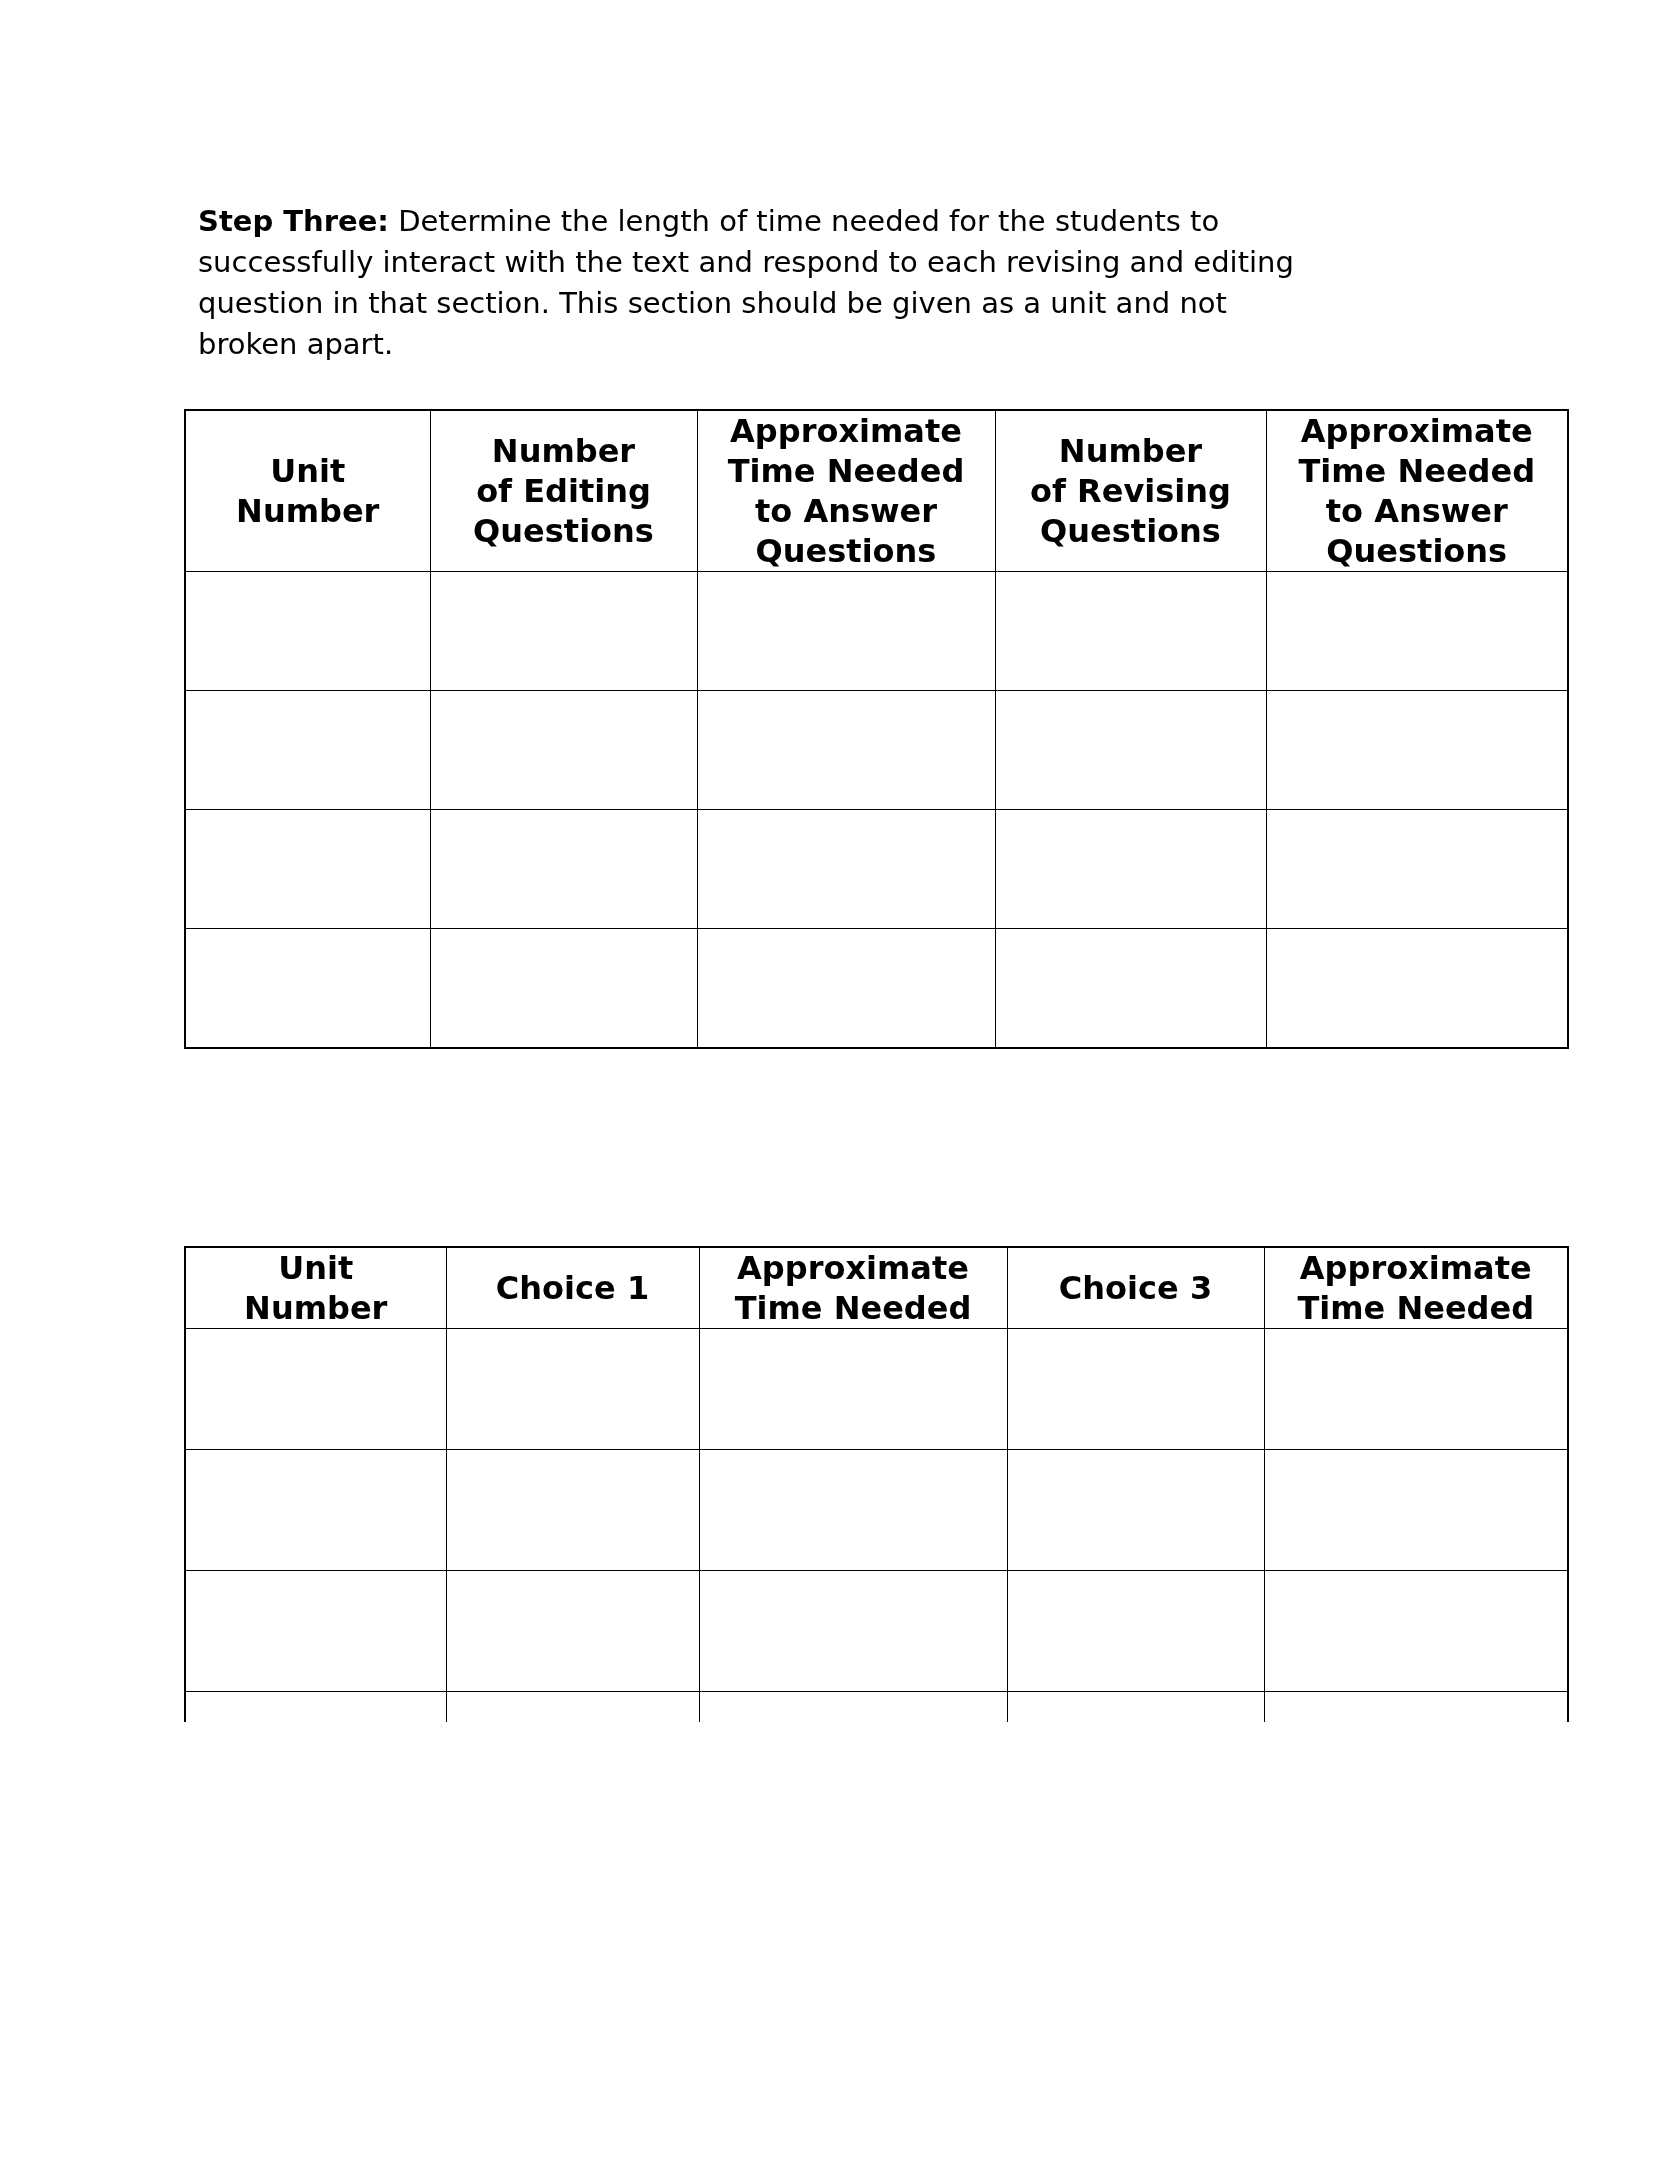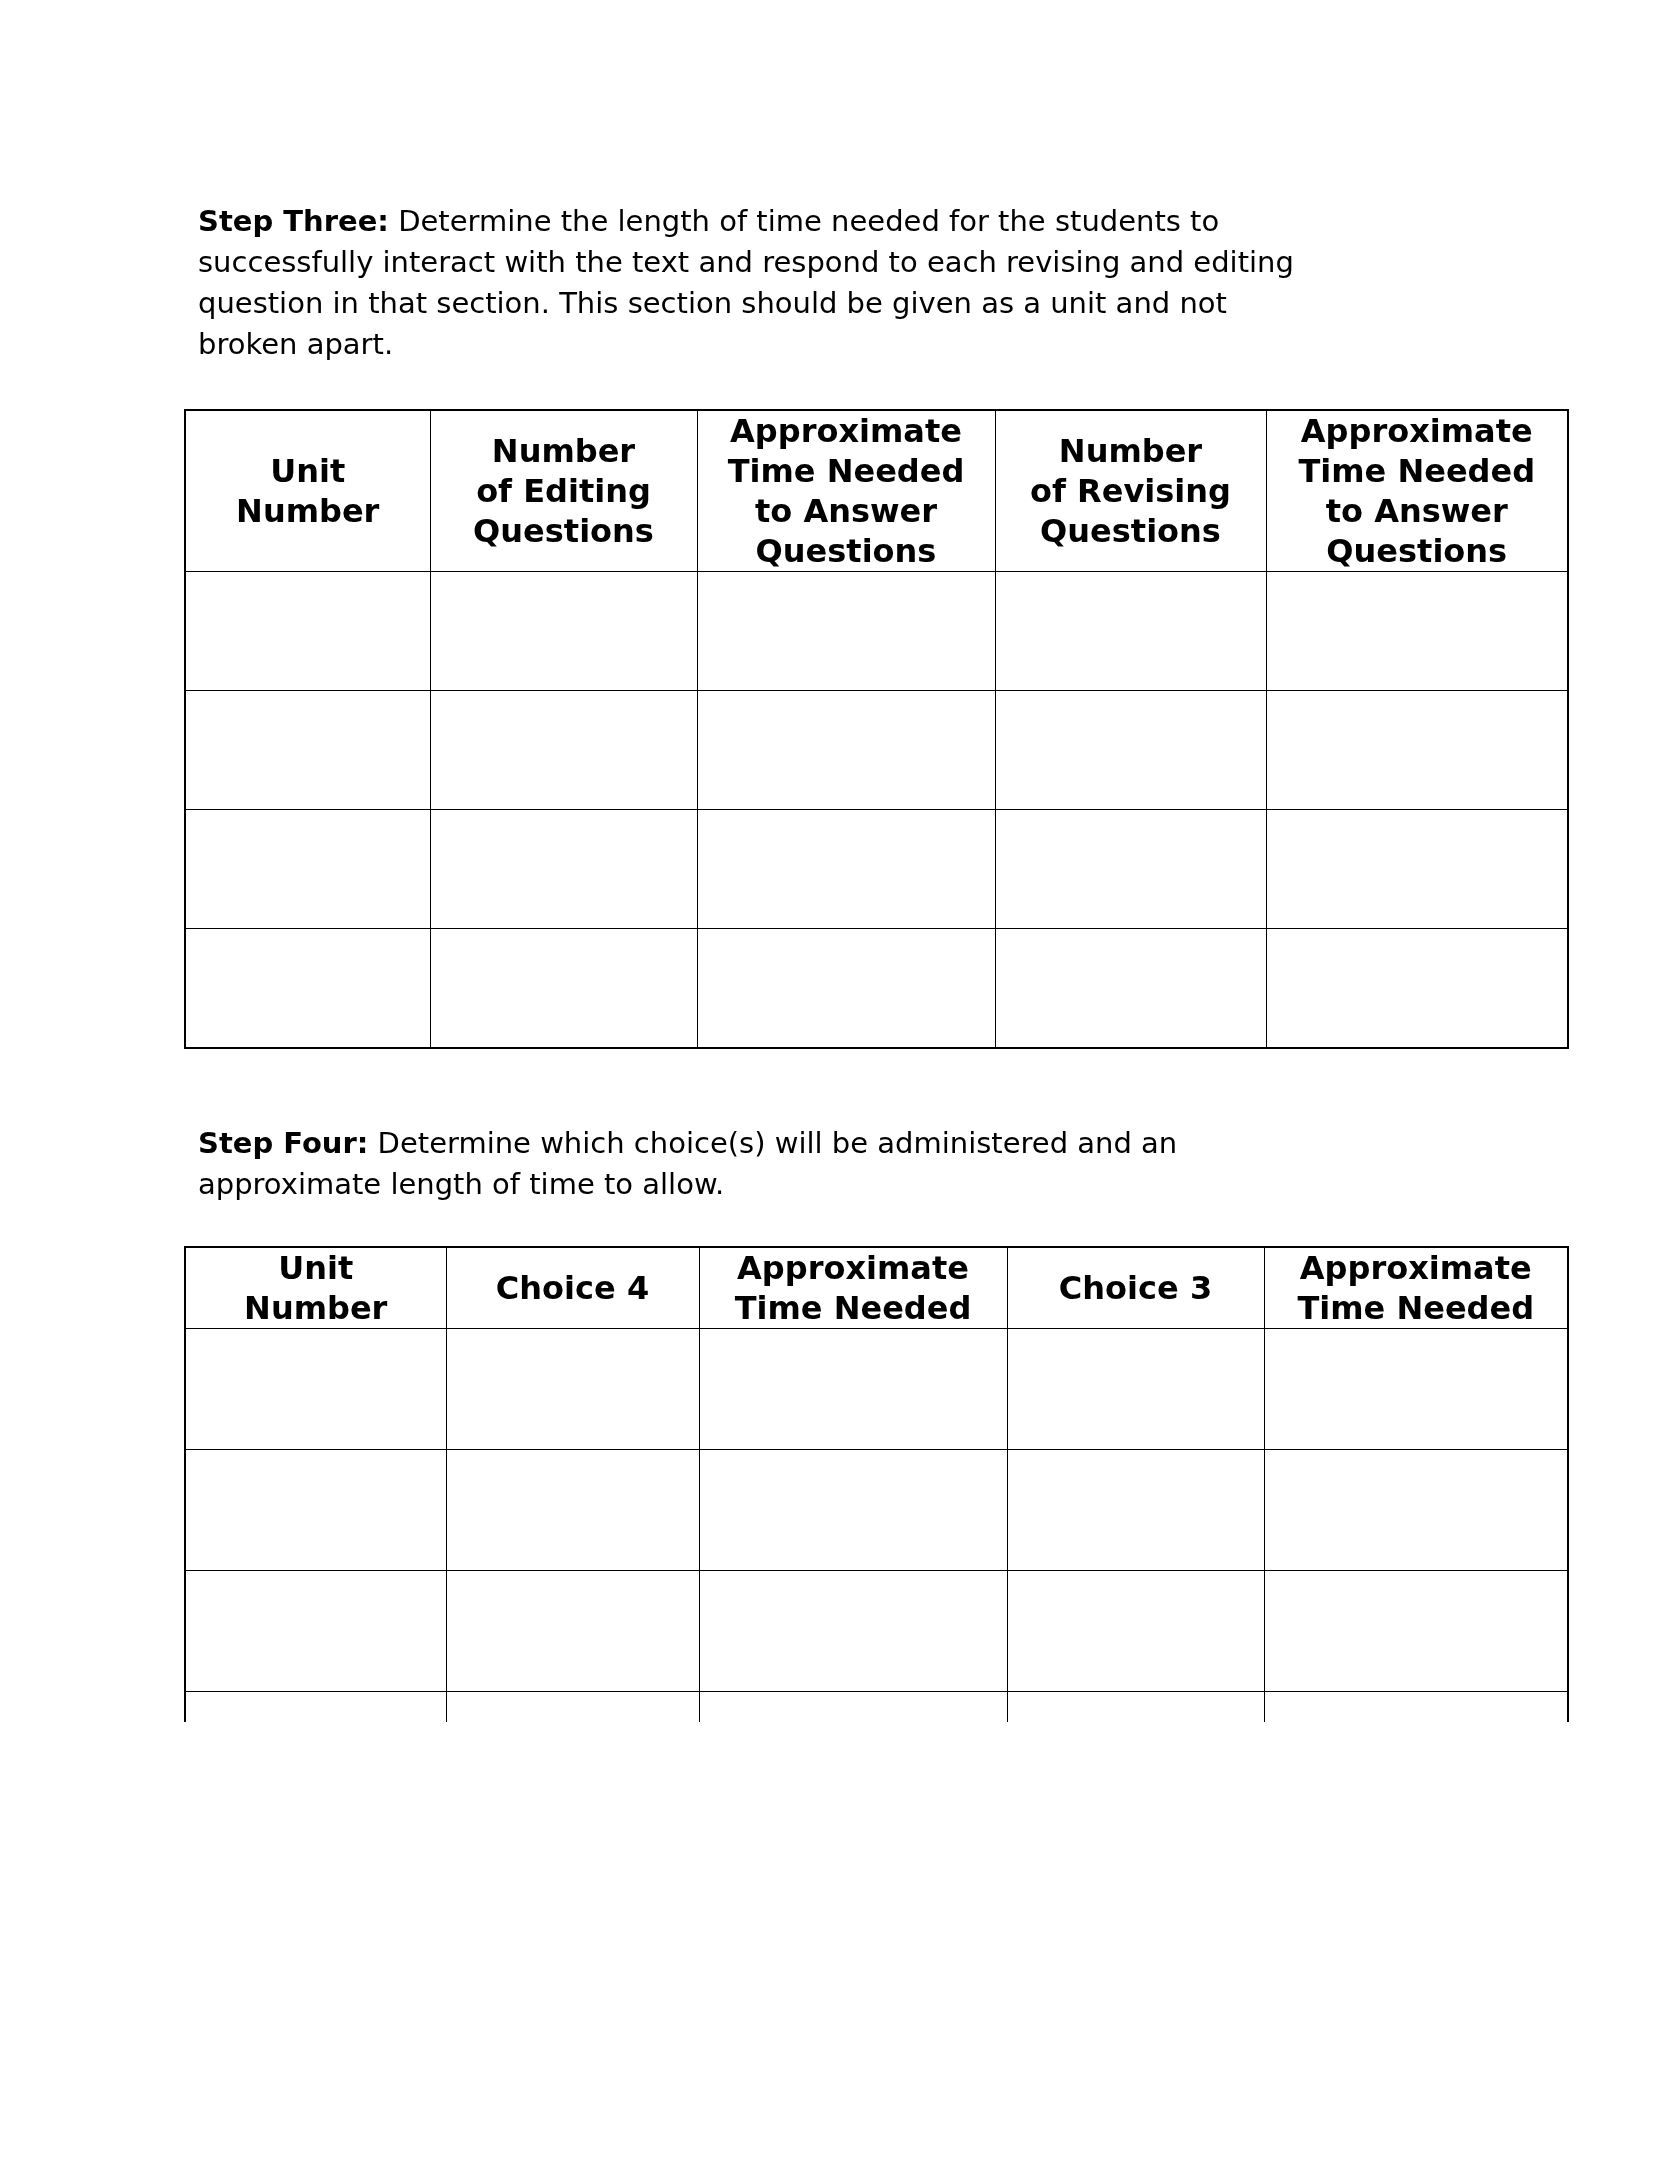--- a/index.html
+++ b/index.html
@@ -126,35 +126,34 @@
         <tr>
           <td></td>
           <td></td>
           <td></td>
           <td></td>
           <td></td>
         </tr>
       </tbody>
   </table>
 
-  <p class="para" id="para-step-four"><strong>Step Four:</strong> <span>Determine which choice(s) will be administered and an approximate length of time to allow.</span></p>
 
   <table class="doc-table" id="table-two">
     <colgroup>
       <col style="width:261px">
       <col style="width:253px">
       <col style="width:308px">
       <col style="width:257px">
       <col style="width:304px">
     </colgroup>
     <thead>
       <tr>
         <th><span class="hlines">Unit
 Number</span></th>
-        <th><span class="hlines">Choice 4</span></th>
+        <th><span class="hlines">Choice 1</span></th>
         <th><span class="hlines">Approximate
 Time Needed</span></th>
         <th><span class="hlines">Choice 3</span></th>
         <th><span class="hlines">Approximate
 Time Needed</span></th>
       </tr>
     </thead>
     <tbody id="table-two-body">
         <tr>
           <td></td>

